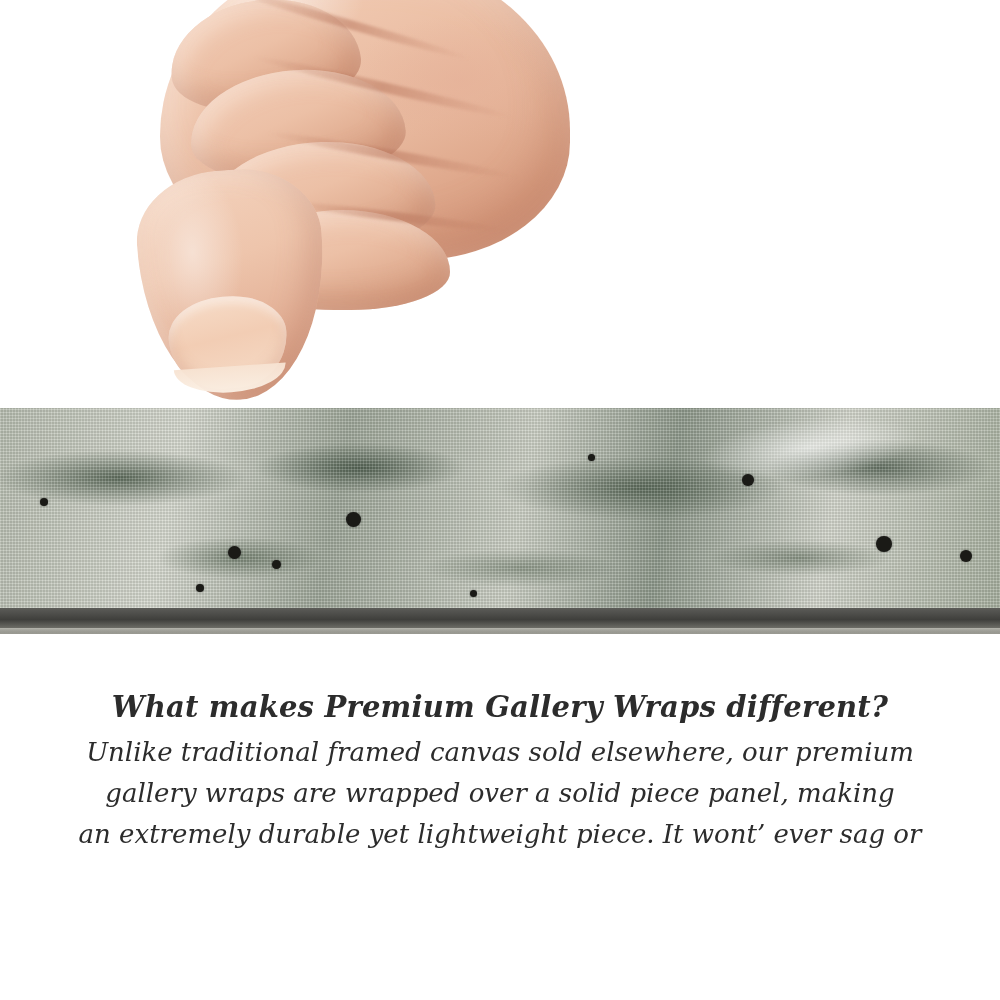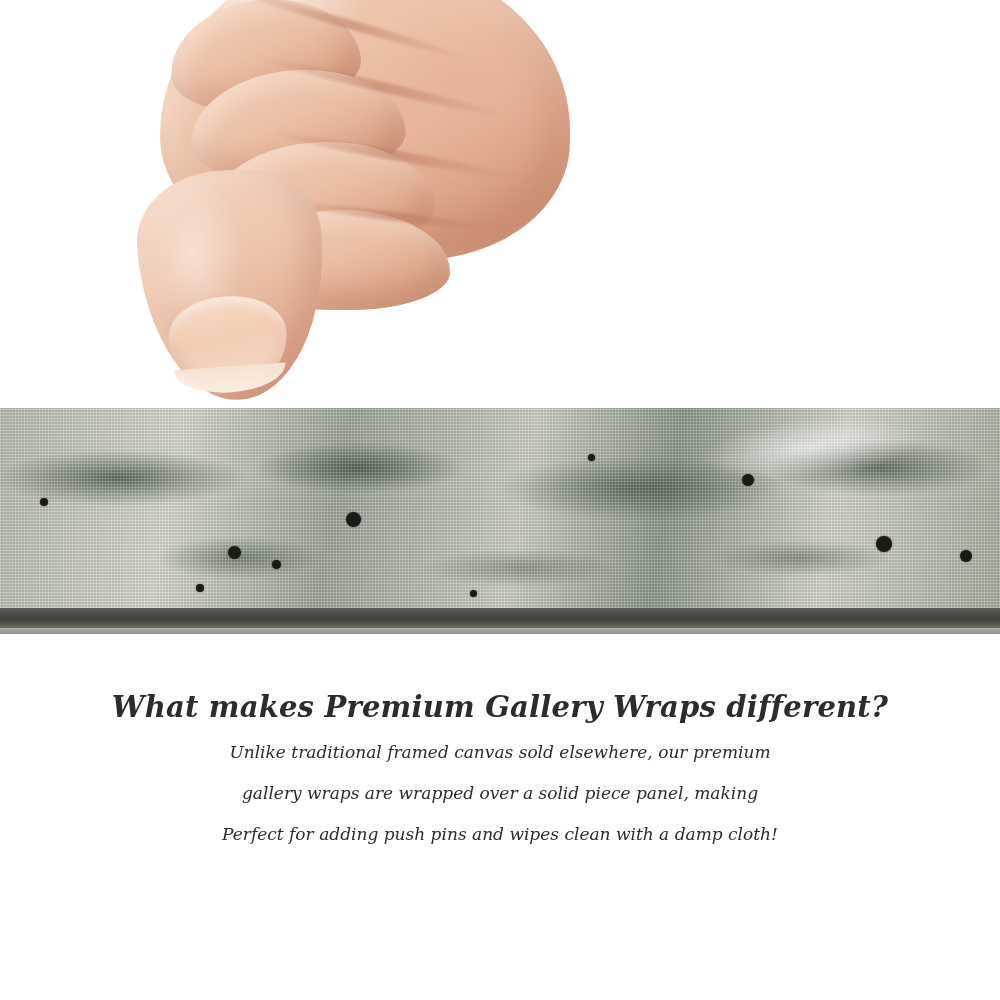--- a/index.html
+++ b/index.html
@@ -187,21 +187,21 @@
     color: #2c2c2c;
   }
   .caption h2 {
     margin: 0 0 8px 0;
     font-size: 29px;
     font-weight: 700;
     letter-spacing: .2px;
   }
   .caption p {
     margin: 0;
-    font-size: 17px;
+    font-size: 26px;
     line-height: 41px;
     font-weight: 400;
   }
 </style>
 </head>
 <body>
 
 <div class="stage">
 
   <div class="photo">
@@ -237,16 +237,16 @@
       <div class="speck" style="left:40px;  top:90px;  width:8px;  height:8px;"></div>
       <div class="speck" style="left:470px; top:182px; width:7px;  height:7px;"></div>
     </div>
     <div class="canvas-bottom-edge"></div>
   </div>
 
   <div class="caption">
     <h2>What makes Premium Gallery Wraps different?</h2>
     <p>Unlike traditional framed canvas sold elsewhere, our premium</p>
     <p>gallery wraps are wrapped over a solid piece panel, making</p>
-    <p>Perfect for adding push pins and wipes clean with a damp cloth!</p>
+    <p>an extremely durable yet lightweight piece. It wont’ ever sag or</p>
   </div>
 
 </div>
 
 </body></html>

